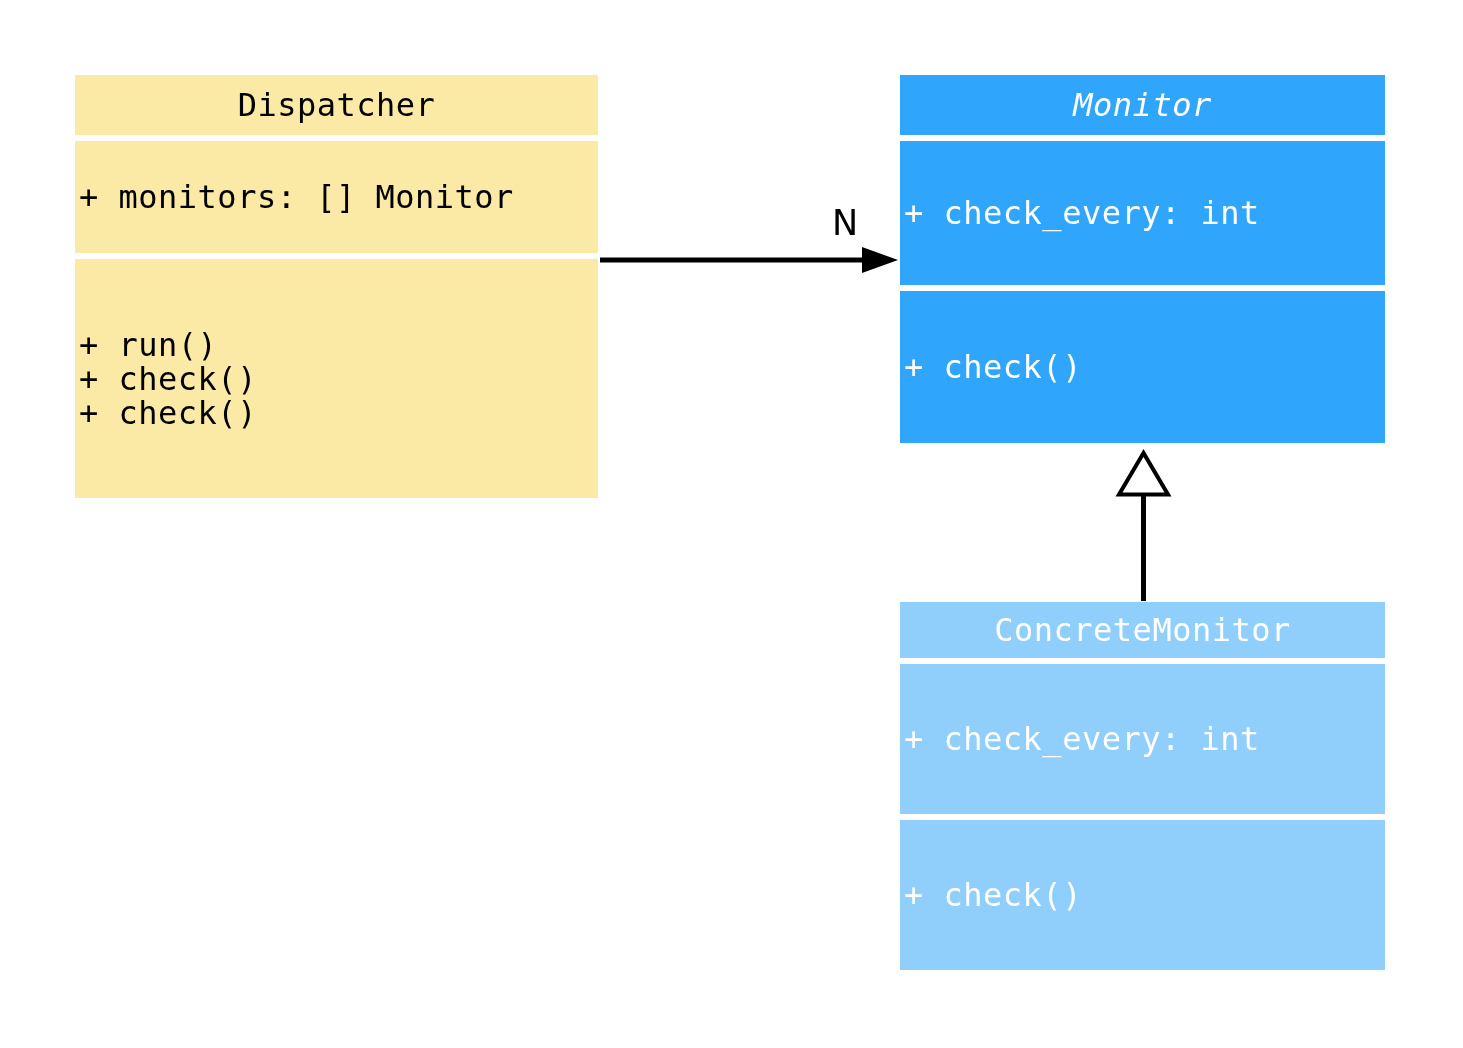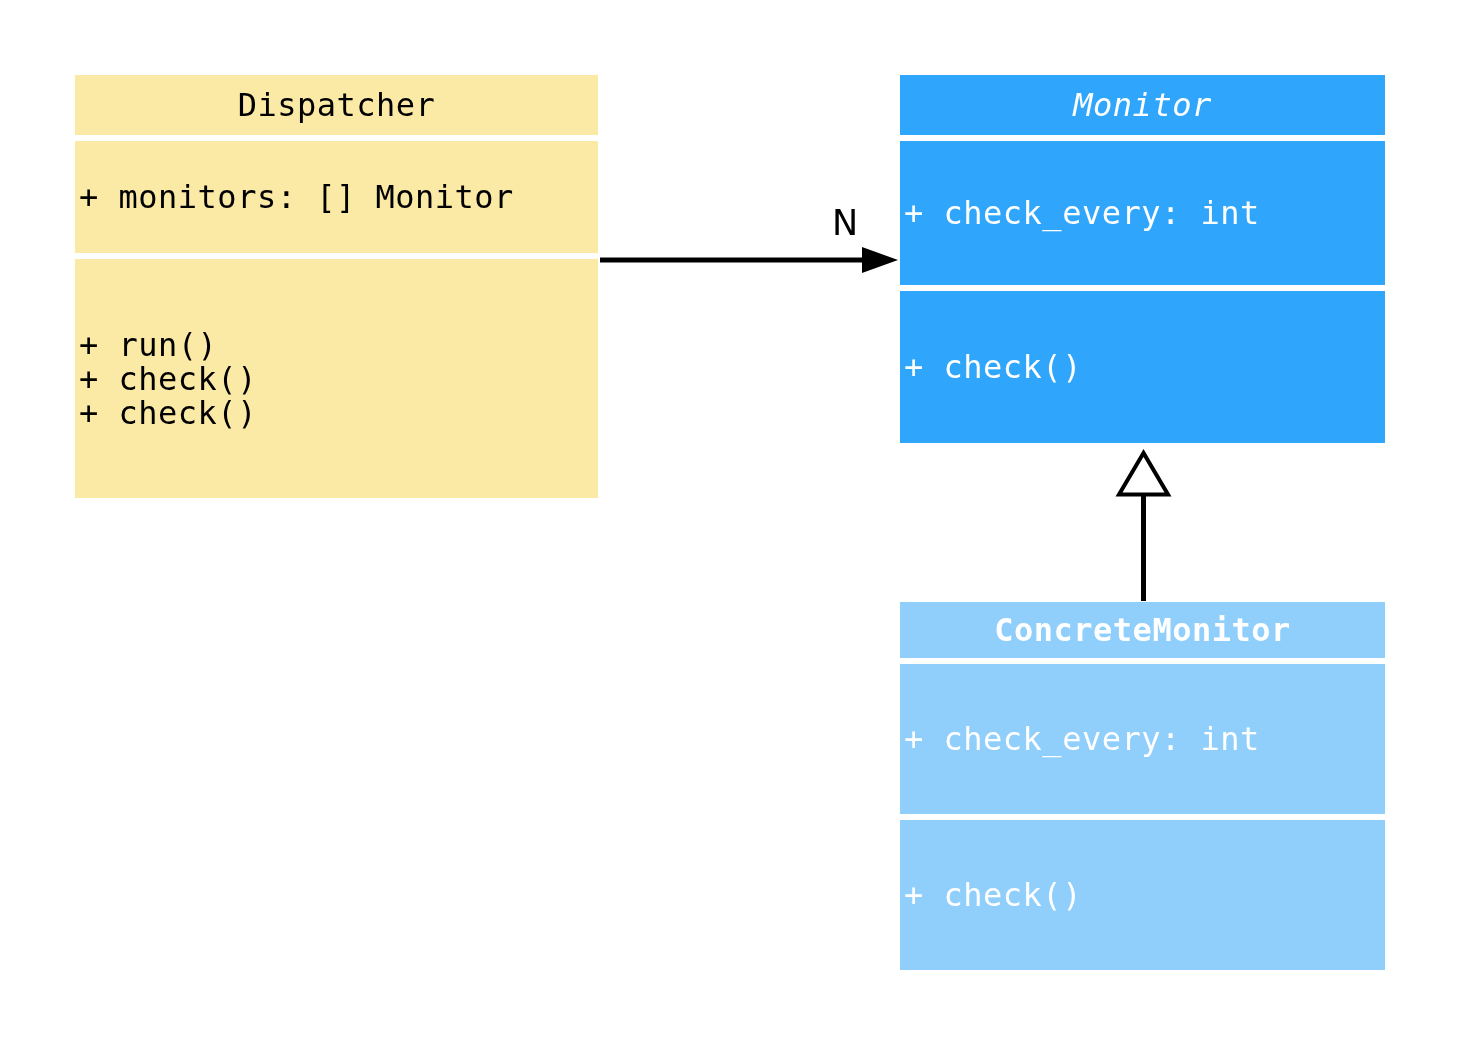--- a/index.html
+++ b/index.html
@@ -106,21 +106,21 @@
     </div>
     <div class="sec attrs" style="height:144px;">
       <div class="row">+ check_every: int</div>
     </div>
     <div class="sec methods" style="height:152px;">
       <div class="row">+ check()</div>
     </div>
   </div>
 
   <div class="uml-class concrete" style="left:900px; top:602px; width:485px;">
-    <div class="sec title" style="height:56px;font-weight:bold;">
+    <div class="sec title" style="height:56px;">
       <span class="class-name">ConcreteMonitor</span>
     </div>
     <div class="sec attrs" style="height:150px;">
       <div class="row">+ check_every: int</div>
     </div>
     <div class="sec methods" style="height:150px;">
       <div class="row">+ check()</div>
     </div>
   </div>
 

